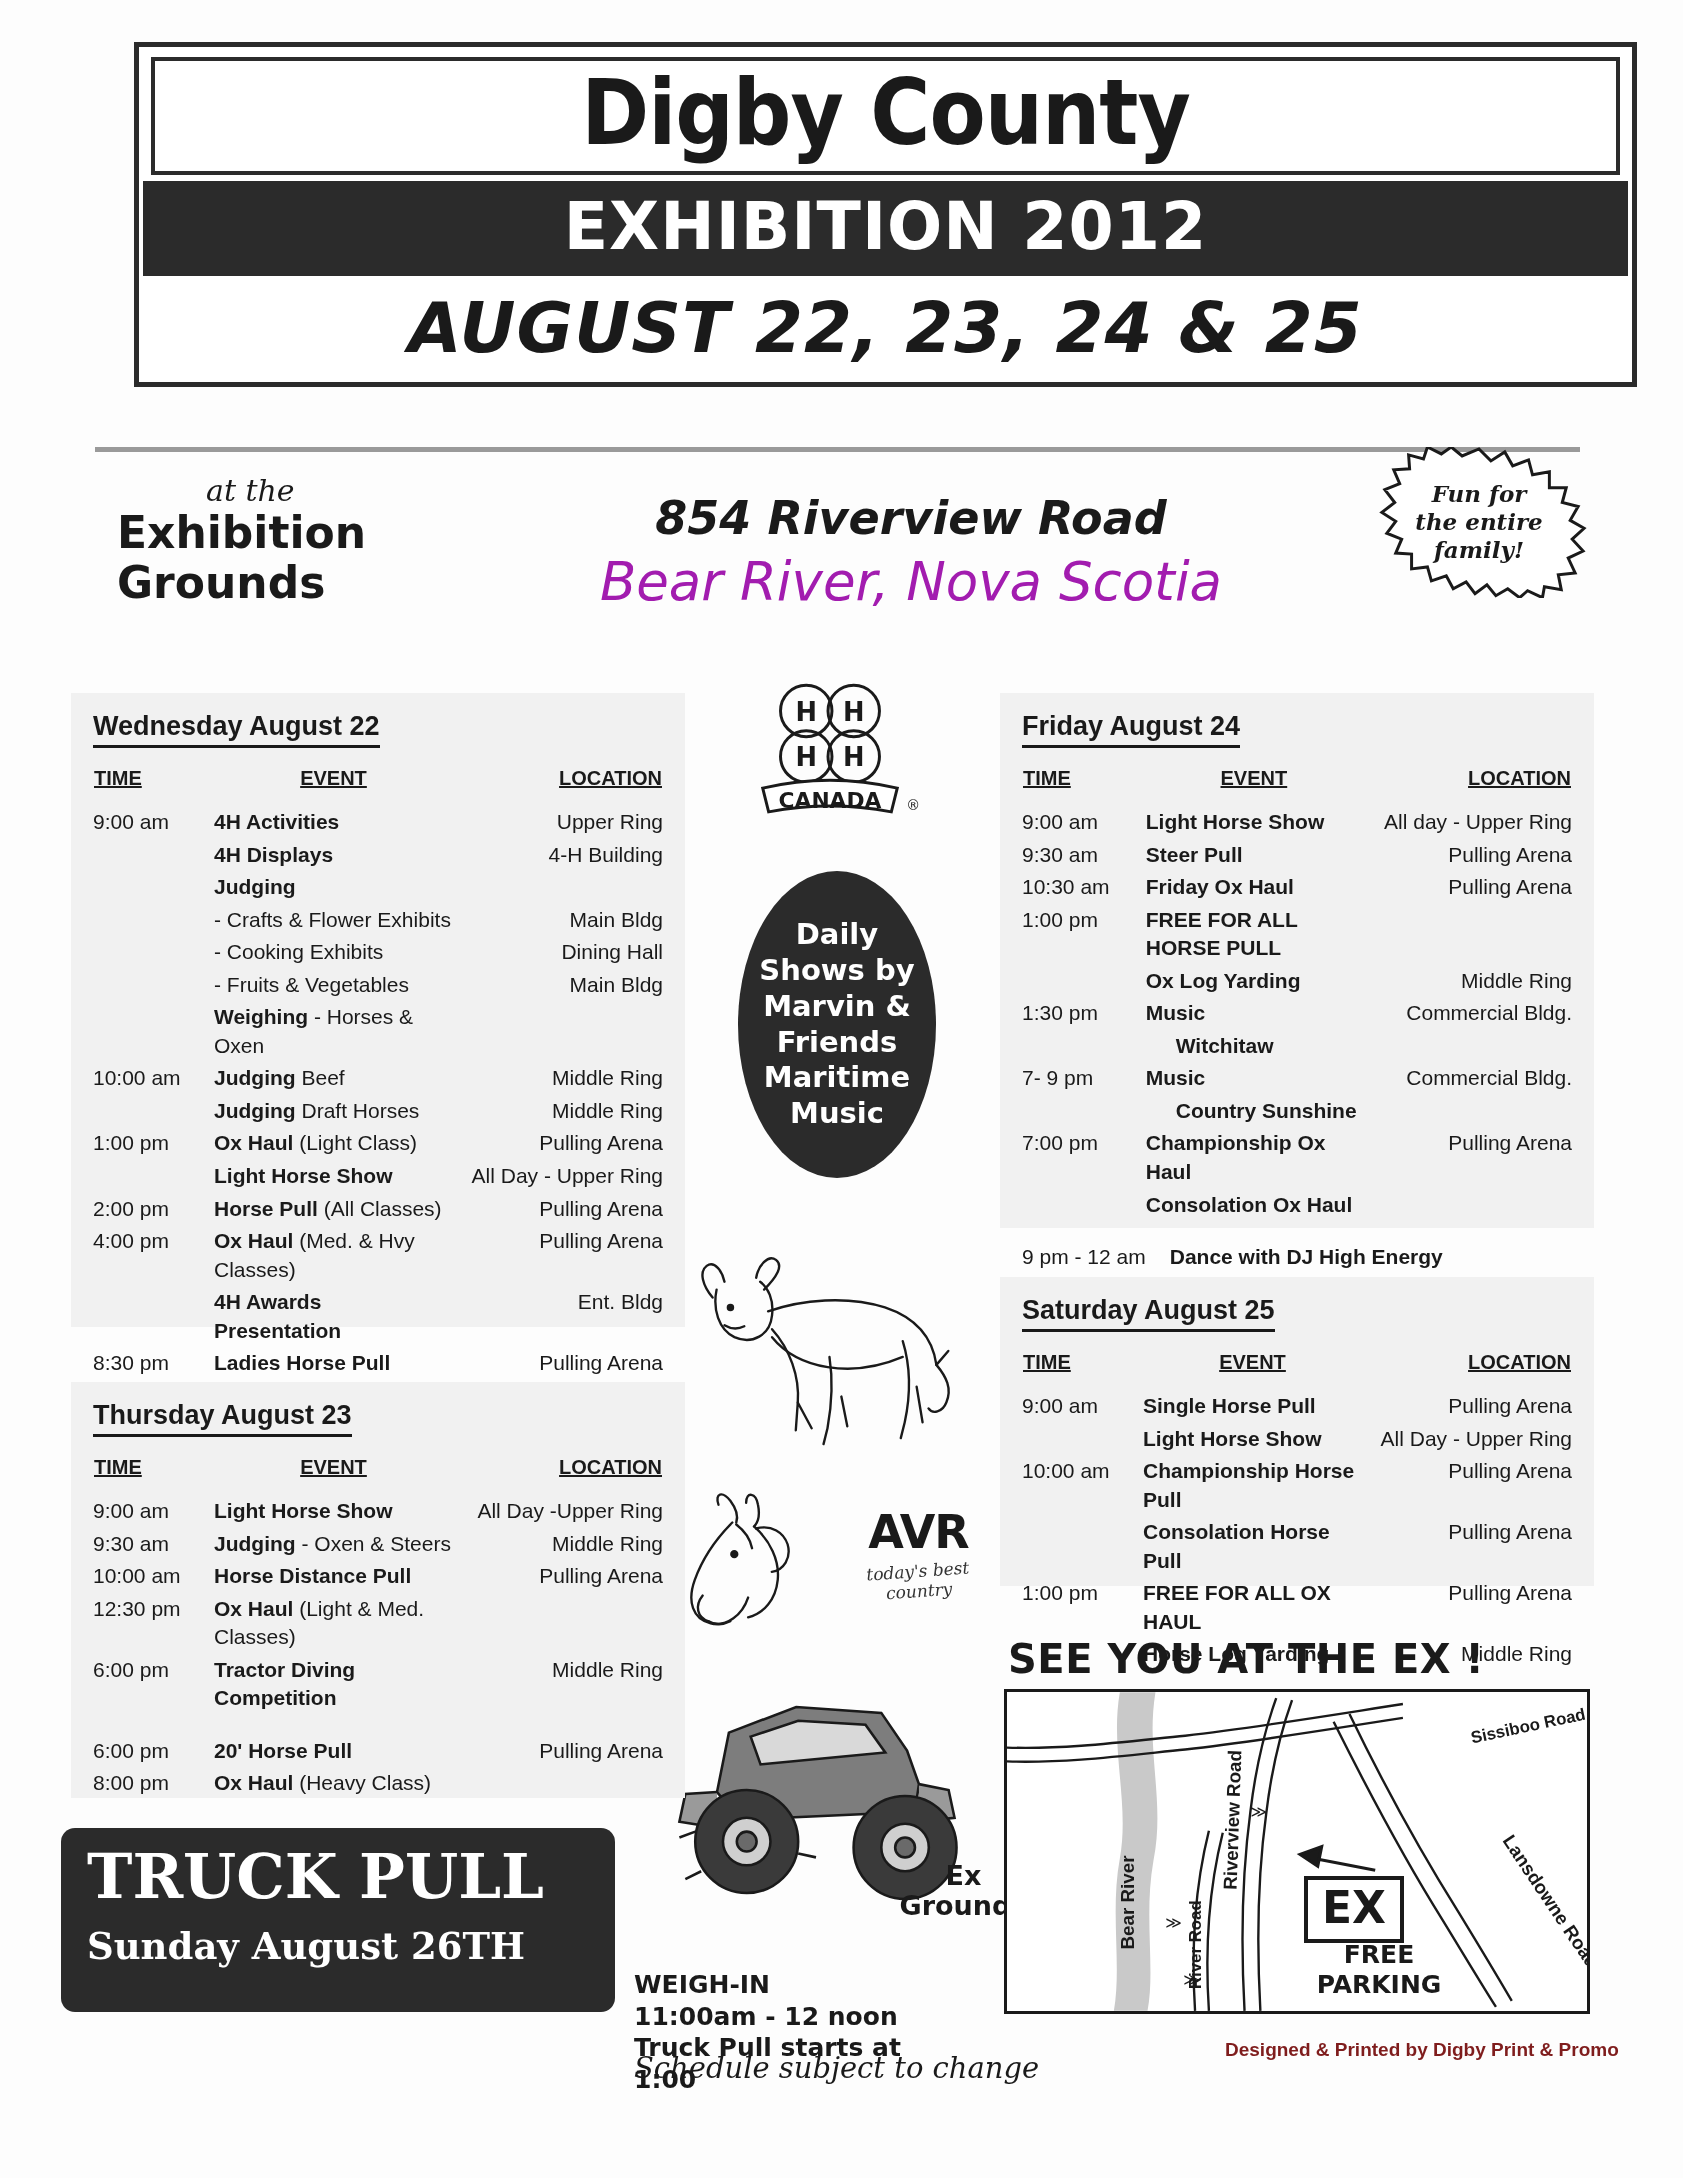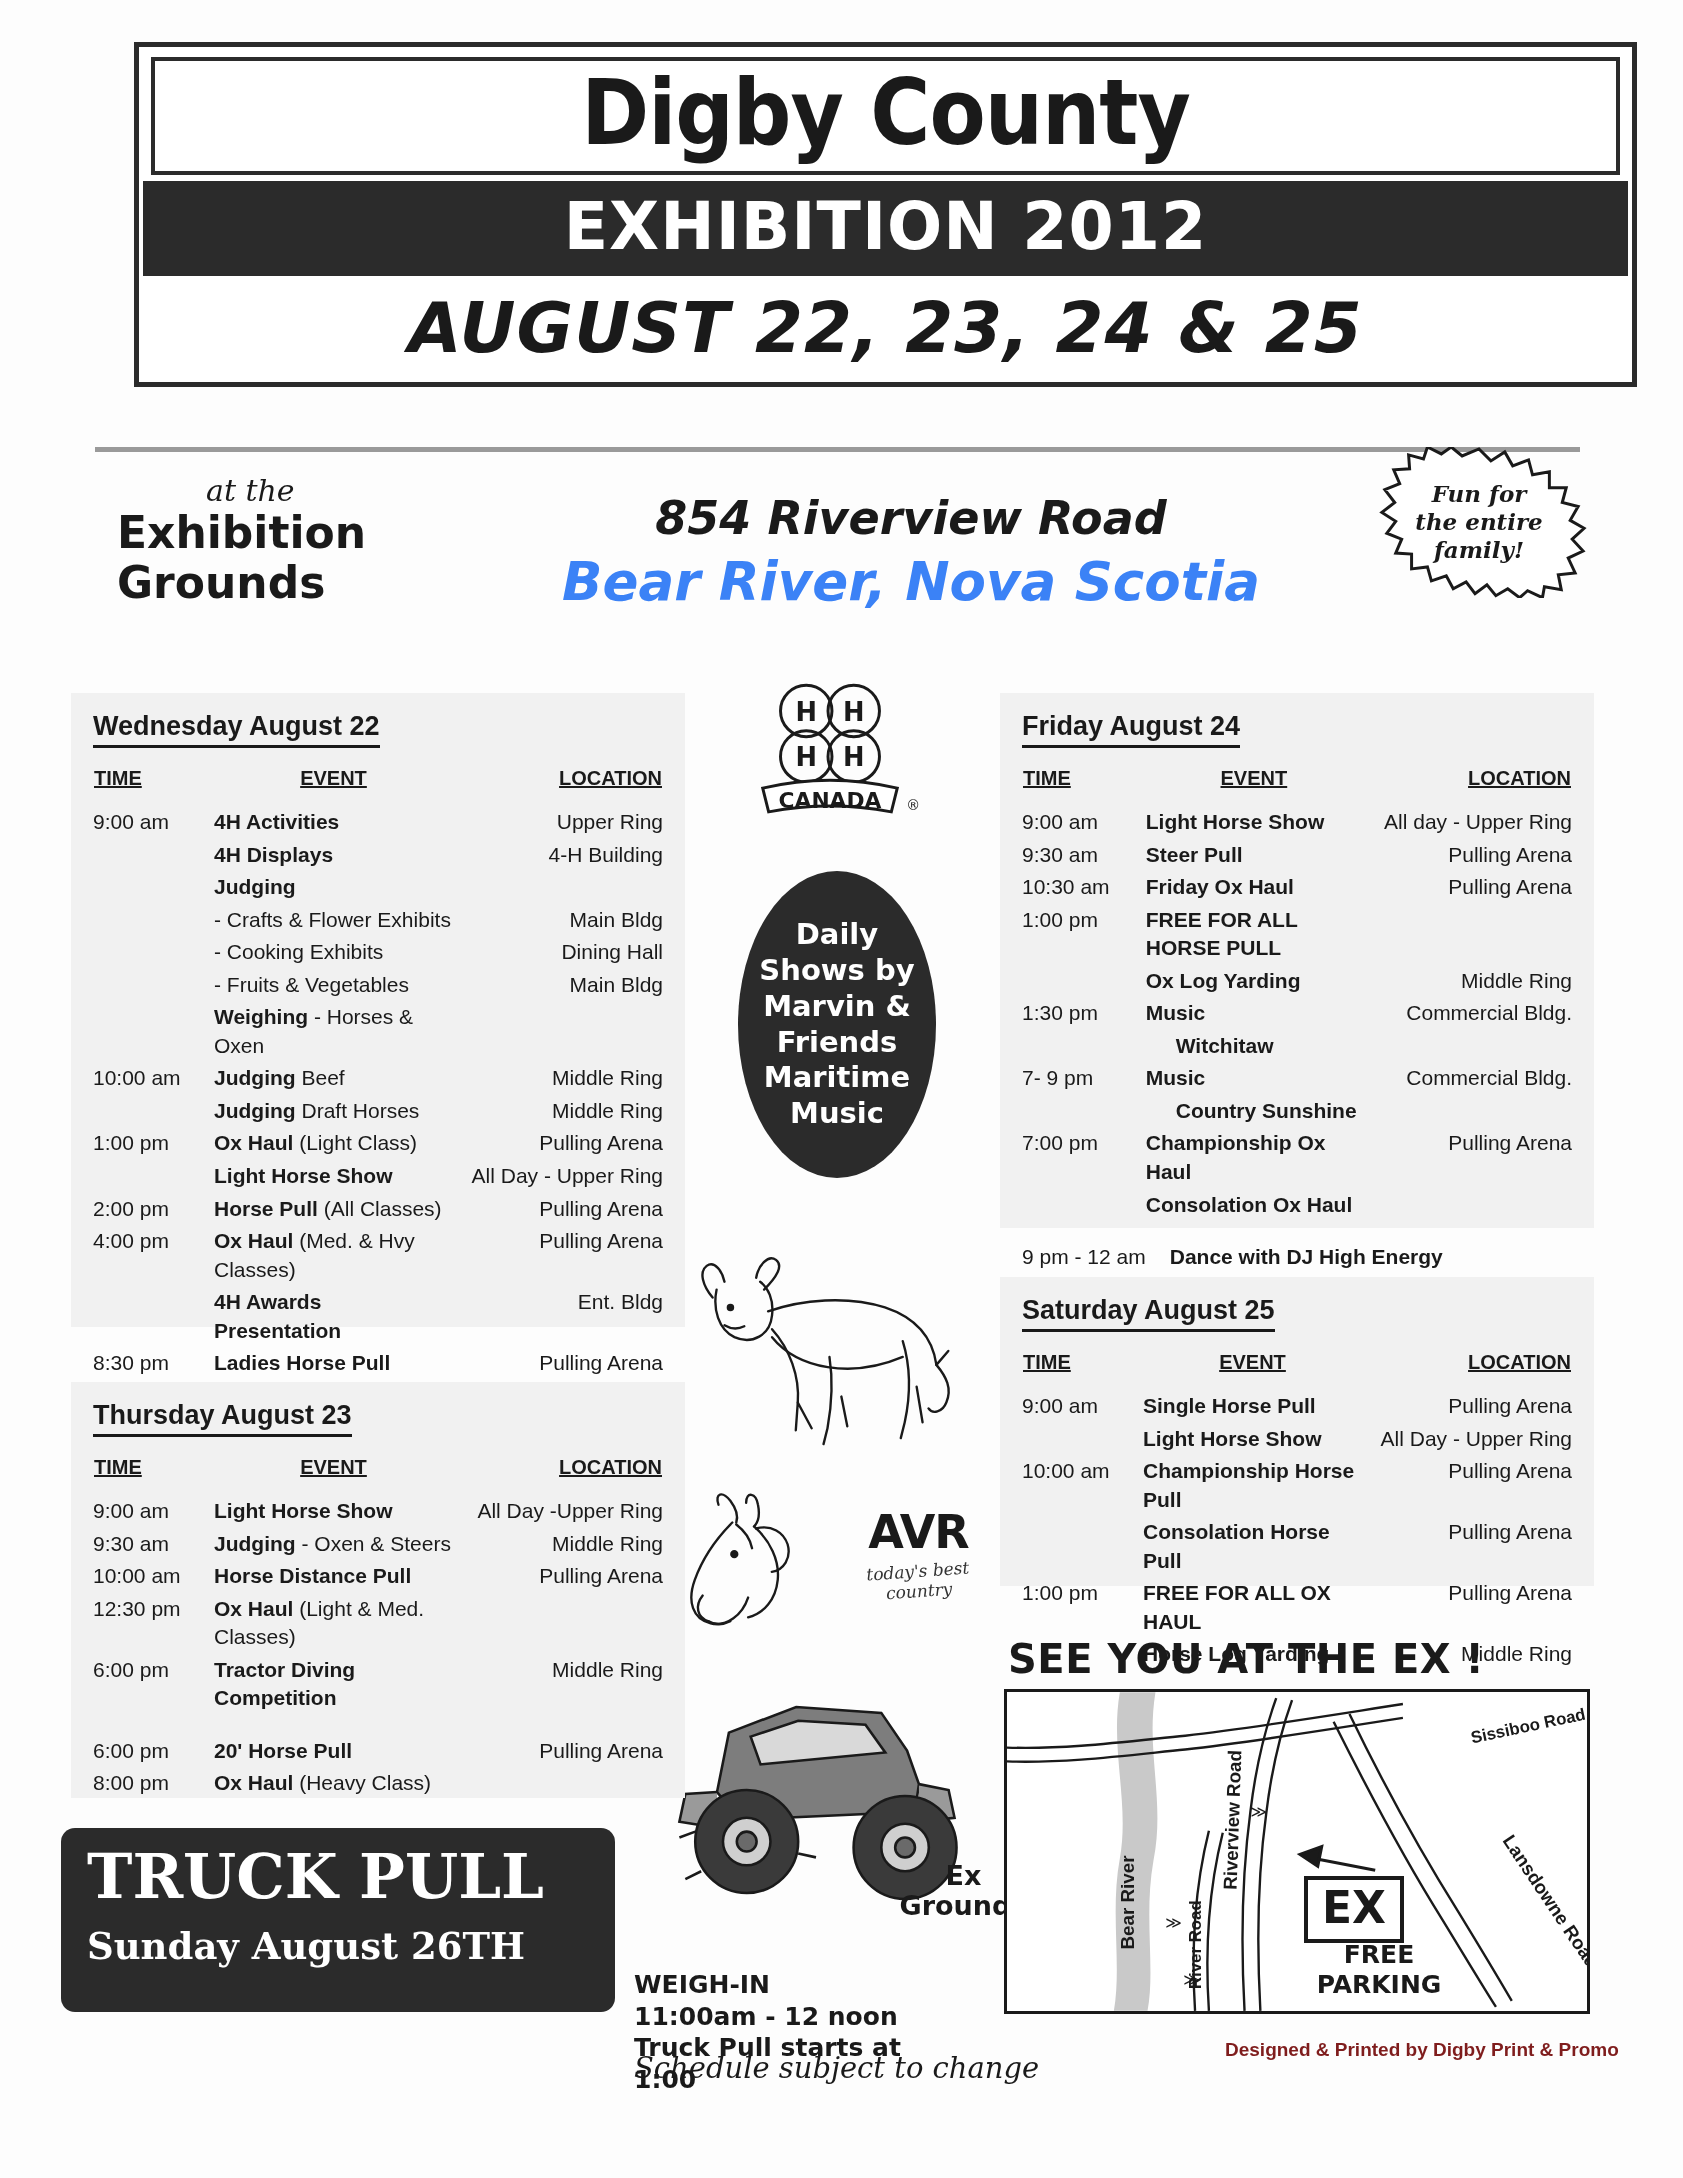--- a/index.html
+++ b/index.html
@@ -103,25 +103,25 @@
   }
   .venue-addr {
     font-family: "DejaVu Sans", sans-serif;
     font-weight: bold;
     font-style: italic;
     font-size: 46px;
     color: #1a1a1a;
   }
   .venue-city {
     font-family: "DejaVu Sans", sans-serif;
-    font-weight: bold;
+    font-weight: normal;
     font-style: italic;
     font-size: 53px;
     margin-top: 6px;
-    color: #3b82f6;
+    color: #a21caf;
   }
   
   .burst {
     position: absolute;
     left: 1364px;
     top: 447px;
     width: 230px;
     height: 150px;
     display: flex;
     align-items: center;

